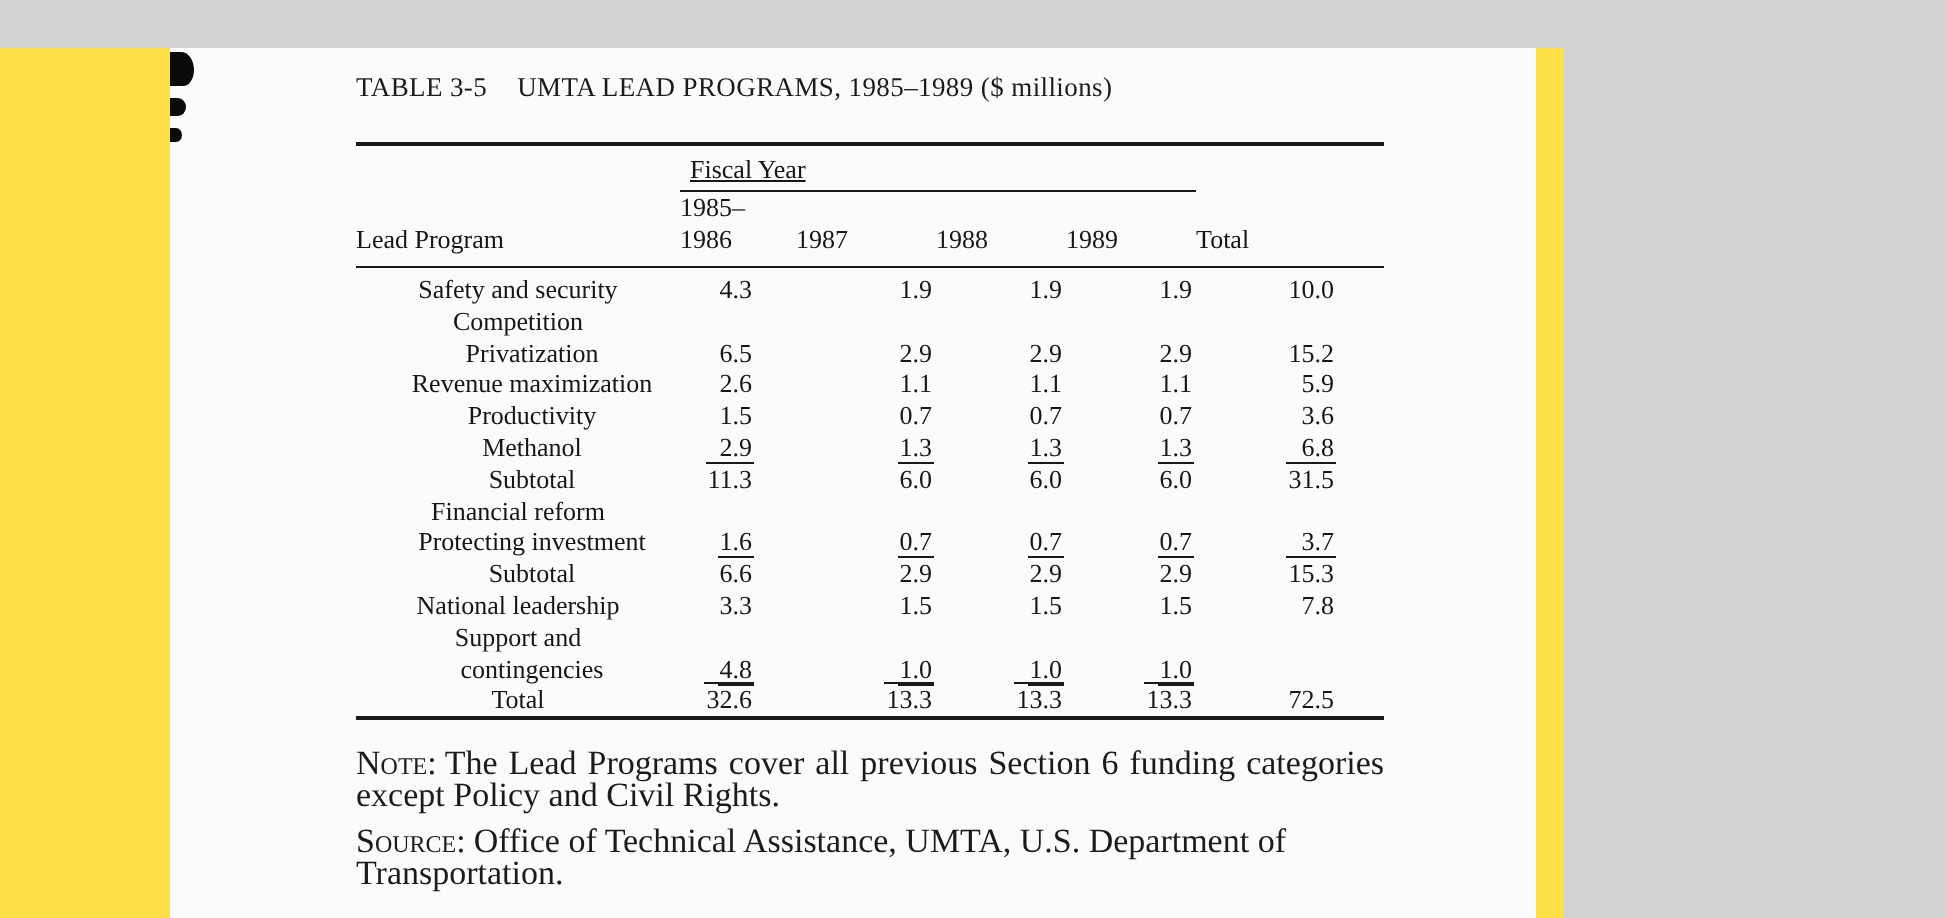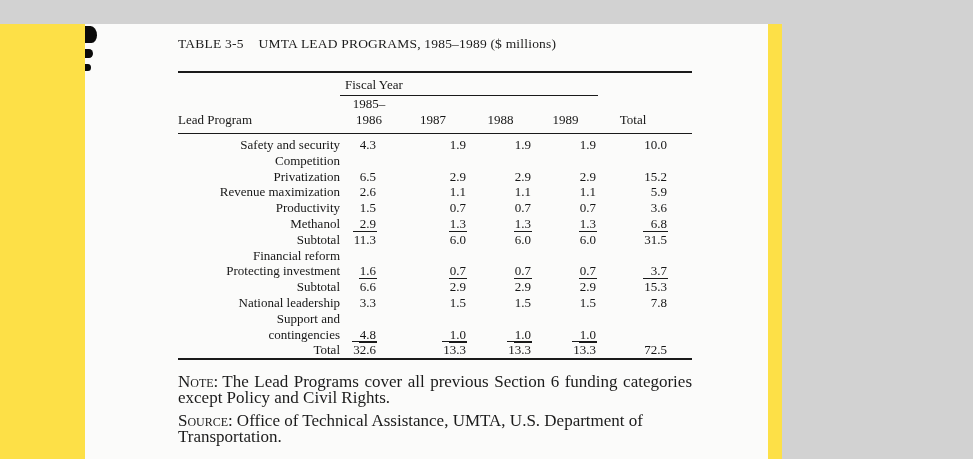--- a/index.html
+++ b/index.html
@@ -5,29 +5,29 @@
   html,body{margin:0;padding:0;}
   body{background:#d2d2d2;font-family:"Liberation Serif", serif;}
   .stage{position:relative;width:782px;height:459px;background:#fde047;overflow:hidden;margin-top:24px;}
   .page{position:absolute;left:85px;top:0;width:683px;height:459px;background:#fbfbfa;}
   .content{position:absolute;left:93px;top:12px;width:520px;color:#1b1b1b;}
   .title{font-size:13.5px;letter-spacing:.2px;white-space:nowrap;}
   .title .t2{margin-left:15px;}
   table{border-collapse:collapse;table-layout:fixed;width:514px;margin-top:19px;
         font-size:13px;color:#161616;border-top:2px solid #1a1a1a;border-bottom:2px solid #1a1a1a;}
   th,td{padding:0;font-weight:normal;vertical-align:bottom;}
-  tr.fy-row th{height:20px;padding-bottom:2px;}
+  tr.fy-row th{height:20px;padding-bottom:2px;text-decoration:underline;}
   th.fy{text-align:left;padding-left:5px;border-bottom:1px solid #1a1a1a;}
   tr.head-row th{height:24px;padding-bottom:5px;border-bottom:1.5px solid #1a1a1a;}
-  tr.head-row th{text-align:center;}
+  tr.head-row th{text-align:left;}
   tr.head-row th.hl{text-align:left;}
   tr.head-row th.h6{padding-right:24px;}
   tbody td{height:15.8px;line-height:15.8px;}
   tbody tr:first-child td{padding-top:3px;}
-  td.lbl{text-align:right;white-space:nowrap;}
+  td.lbl{text-align:center;white-space:nowrap;}
   td.ind1{padding-left:14px;}
   td.n{text-align:right;white-space:nowrap;}
   td.c2{padding-right:21px;}
   td.c3{padding-right:1px;}
   td.c4{padding-right:1px;}
   td.c5{padding-right:1px;}
   td.c6{padding-right:24px;}
   .num{padding:0 1px;}
   .num.u{border-bottom:1px solid #1a1a1a;}
   .num.o{border-top:1px solid #1a1a1a;}

